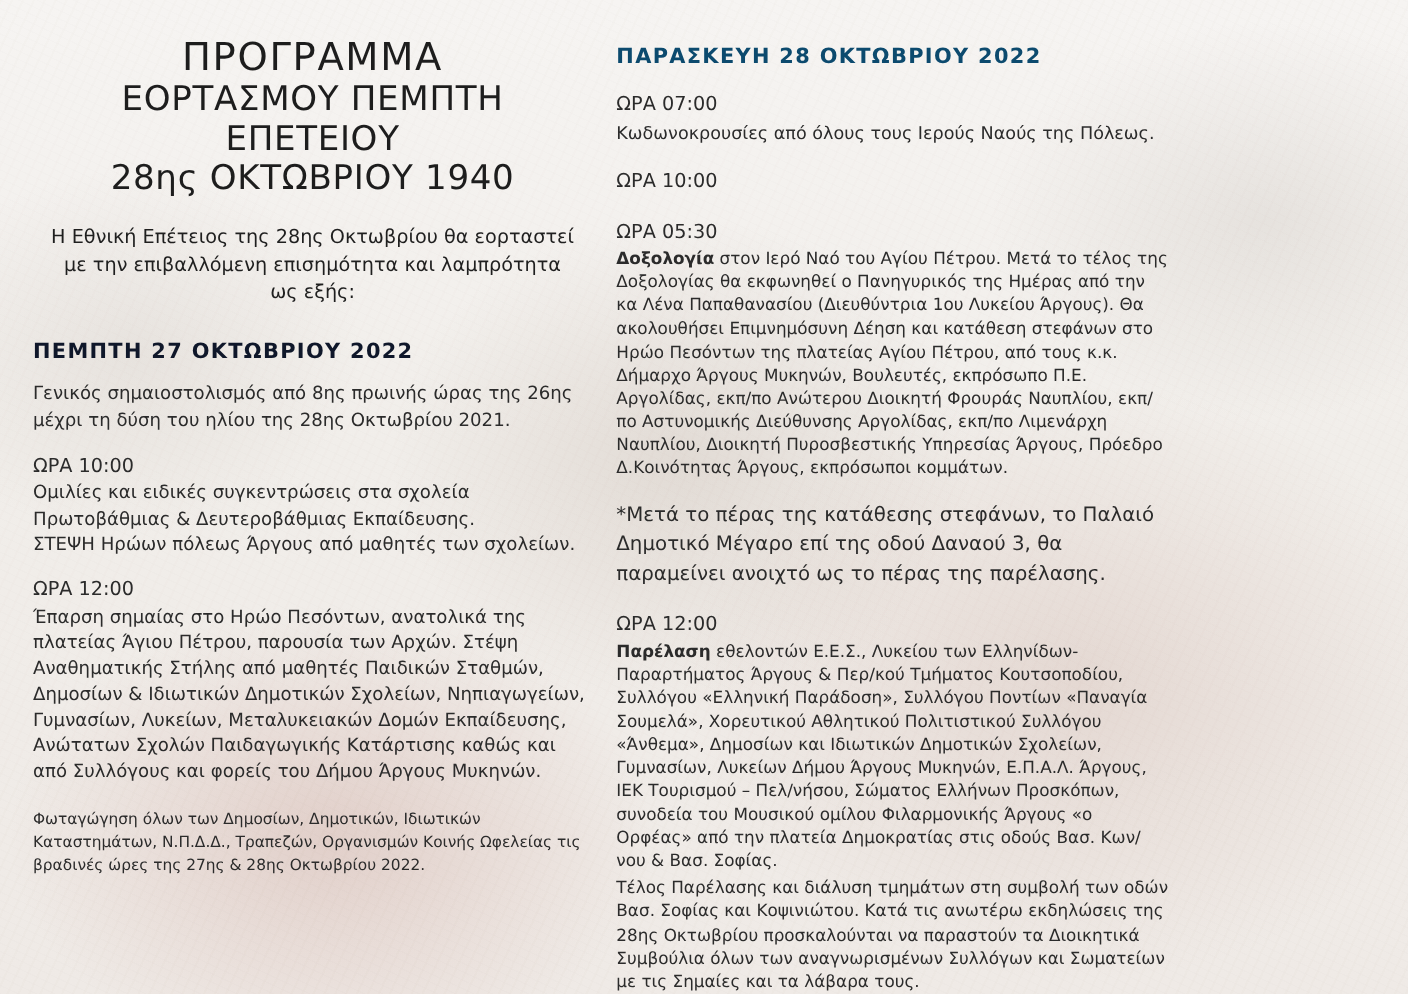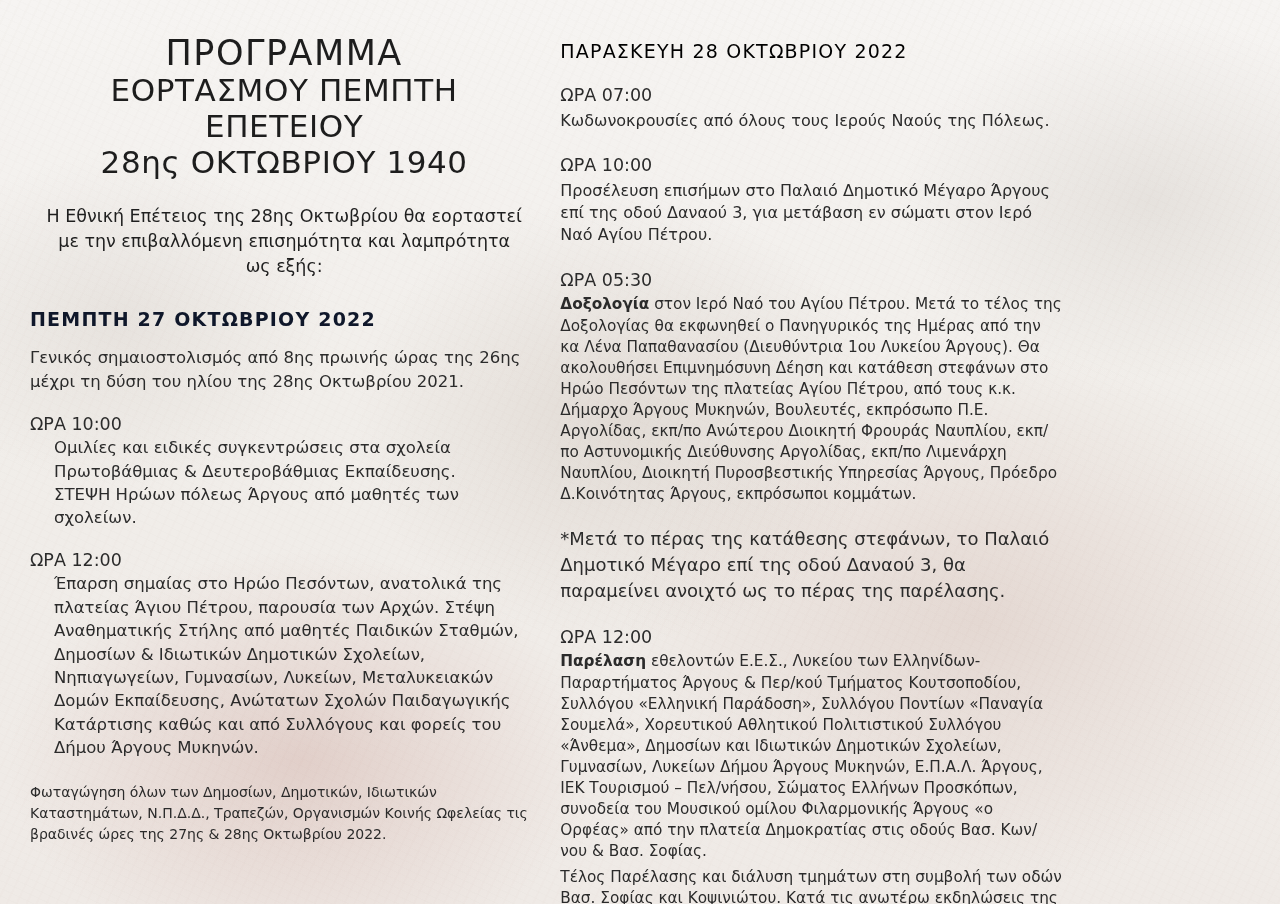--- a/index.html
+++ b/index.html
@@ -100,34 +100,33 @@
     margin-top: 16px;
   }
   .hour {
     font-size: 17.5px;
     margin-top: 18px;
     line-height: 1.4;
   }
   .body-text {
     font-size: 16.5px;
     line-height: 1.42;
-    margin-left: 24px;
   }
   .small-note {
     font-size: 14px;
     line-height: 1.5;
     margin-top: 22px;
   }
 
   
   .r-day-head {
-    font-weight: normal;
+    font-weight: bold;
     font-size: 19px;
     letter-spacing: 1.2px;
-    color: #000000;
+    color: #0c4a6e;
     margin-top: 14px;
   }
   .r-hour {
     font-size: 17.5px;
     margin-top: 22px;
     line-height: 1.35;
   }
   .r-text {
     font-size: 16px;
     line-height: 1.4;
@@ -178,21 +177,20 @@
   </div>
 
   <div class="col col-right">
 
     <div class="r-day-head">ΠΑΡΑΣΚΕΥΗ 28 ΟΚΤΩΒΡΙΟΥ 2022</div>
 
     <div class="r-hour">ΩΡΑ 07:00</div>
     <div class="r-text">Κωδωνοκρουσίες από όλους τους Ιερούς Ναούς της Πόλεως.</div>
 
     <div class="r-hour">ΩΡΑ 10:00</div>
-    <div class="r-text">Προσέλευση επισήμων στο Παλαιό Δημοτικό Μέγαρο Άργους επί της οδού Δαναού 3, για μετάβαση εν σώματι στον Ιερό Ναό Αγίου Πέτρου.</div>
 
     <div class="r-hour">ΩΡΑ 05:30</div>
     <div class="r-text-dense"><b class="lead">Δοξολογία</b><span> στον Ιερό Ναό του Αγίου Πέτρου. Μετά το  τέλος της Δοξολογίας θα εκφωνηθεί ο Πανηγυρικός της Ημέρας από την κα Λένα Παπαθανασίου (Διευθύντρια 1ου Λυκείου Άργους). Θα ακολουθήσει Επιμνημόσυνη Δέηση και κατάθεση στεφάνων στο Ηρώο Πεσόντων της πλατείας Αγίου Πέτρου, από τους κ.κ. Δήμαρχο Άργους Μυκηνών, Βουλευτές, εκπρόσωπο Π.Ε. Αργολίδας, εκπ/πο Ανώτερου Διοικητή Φρουράς Ναυπλίου, εκπ/πο Αστυνομικής Διεύθυνσης Αργολίδας, εκπ/πο Λιμενάρχη Ναυπλίου, Διοικητή Πυροσβεστικής Υπηρεσίας Άργους,  Πρόεδρο Δ.Κοινότητας Άργους, εκπρόσωποι κομμάτων.</span></div>
 
     <div class="r-footnote">*Μετά το πέρας της κατάθεσης στεφάνων, το Παλαιό Δημοτικό Μέγαρο επί της  οδού Δαναού 3, θα παραμείνει ανοιχτό ως το πέρας της παρέλασης.</div>
 
     <div class="r-hour">ΩΡΑ 12:00</div>
     <div class="r-text-dense"><b class="lead">Παρέλαση</b><span> εθελοντών Ε.Ε.Σ., Λυκείου των Ελληνίδων-Παραρτήματος Άργους &amp; Περ/κού Τμήματος Κουτσοποδίου, Συλλόγου «Ελληνική Παράδοση», Συλλόγου Ποντίων «Παναγία Σουμελά», Χορευτικού Αθλητικού Πολιτιστικού Συλλόγου «Άνθεμα», Δημοσίων και Ιδιωτικών Δημοτικών Σχολείων, Γυμνασίων, Λυκείων Δήμου Άργους Μυκηνών, Ε.Π.Α.Λ. Άργους, ΙΕΚ Τουρισμού – Πελ/νήσου, Σώματος Ελλήνων Προσκόπων, συνοδεία του Μουσικού ομίλου Φιλαρμονικής Άργους «ο Ορφέας» από την πλατεία Δημοκρατίας στις οδούς Βασ. Κων/νου &amp; Βασ. Σοφίας.</span></div>
     <div class="r-text-dense" style="margin-top:4px">Τέλος Παρέλασης και διάλυση τμημάτων στη συμβολή των οδών Βασ. Σοφίας και Κοψινιώτου. Κατά τις ανωτέρω εκδηλώσεις της 28ης Οκτωβρίου προσκαλούνται να παραστούν τα Διοικητικά Συμβούλια όλων των αναγνωρισμένων Συλλόγων και Σωματείων με τις Σημαίες και τα λάβαρα τους.</div>
 

